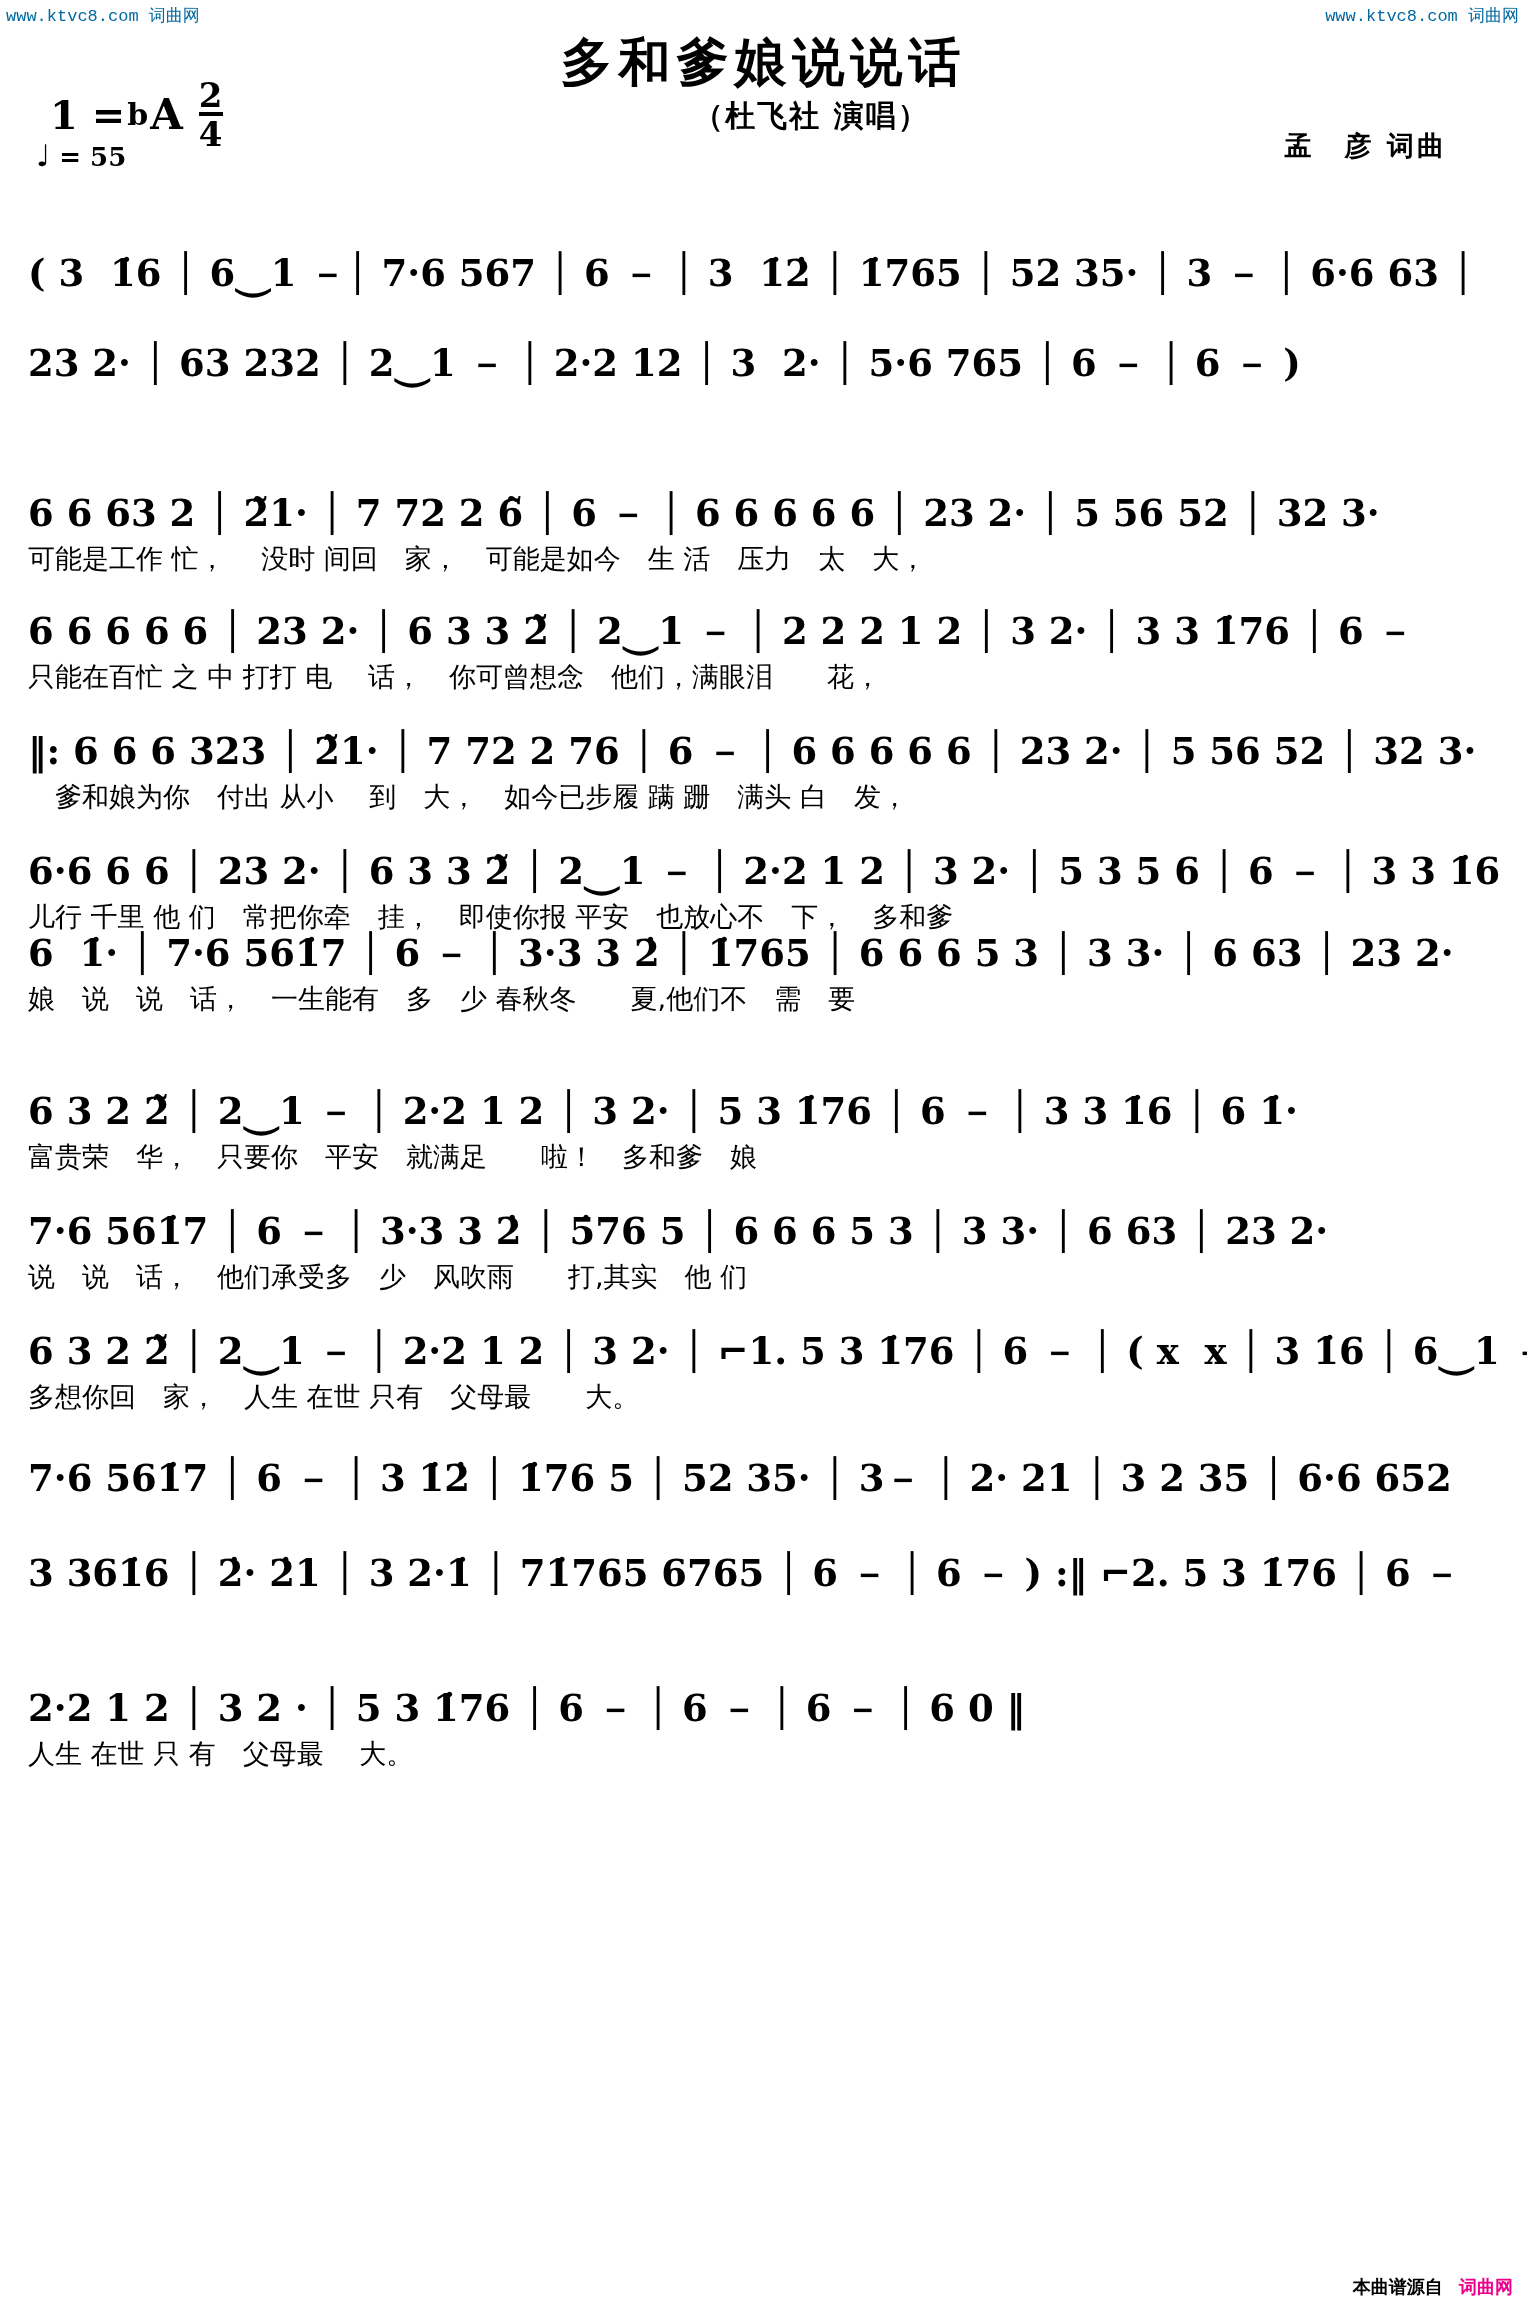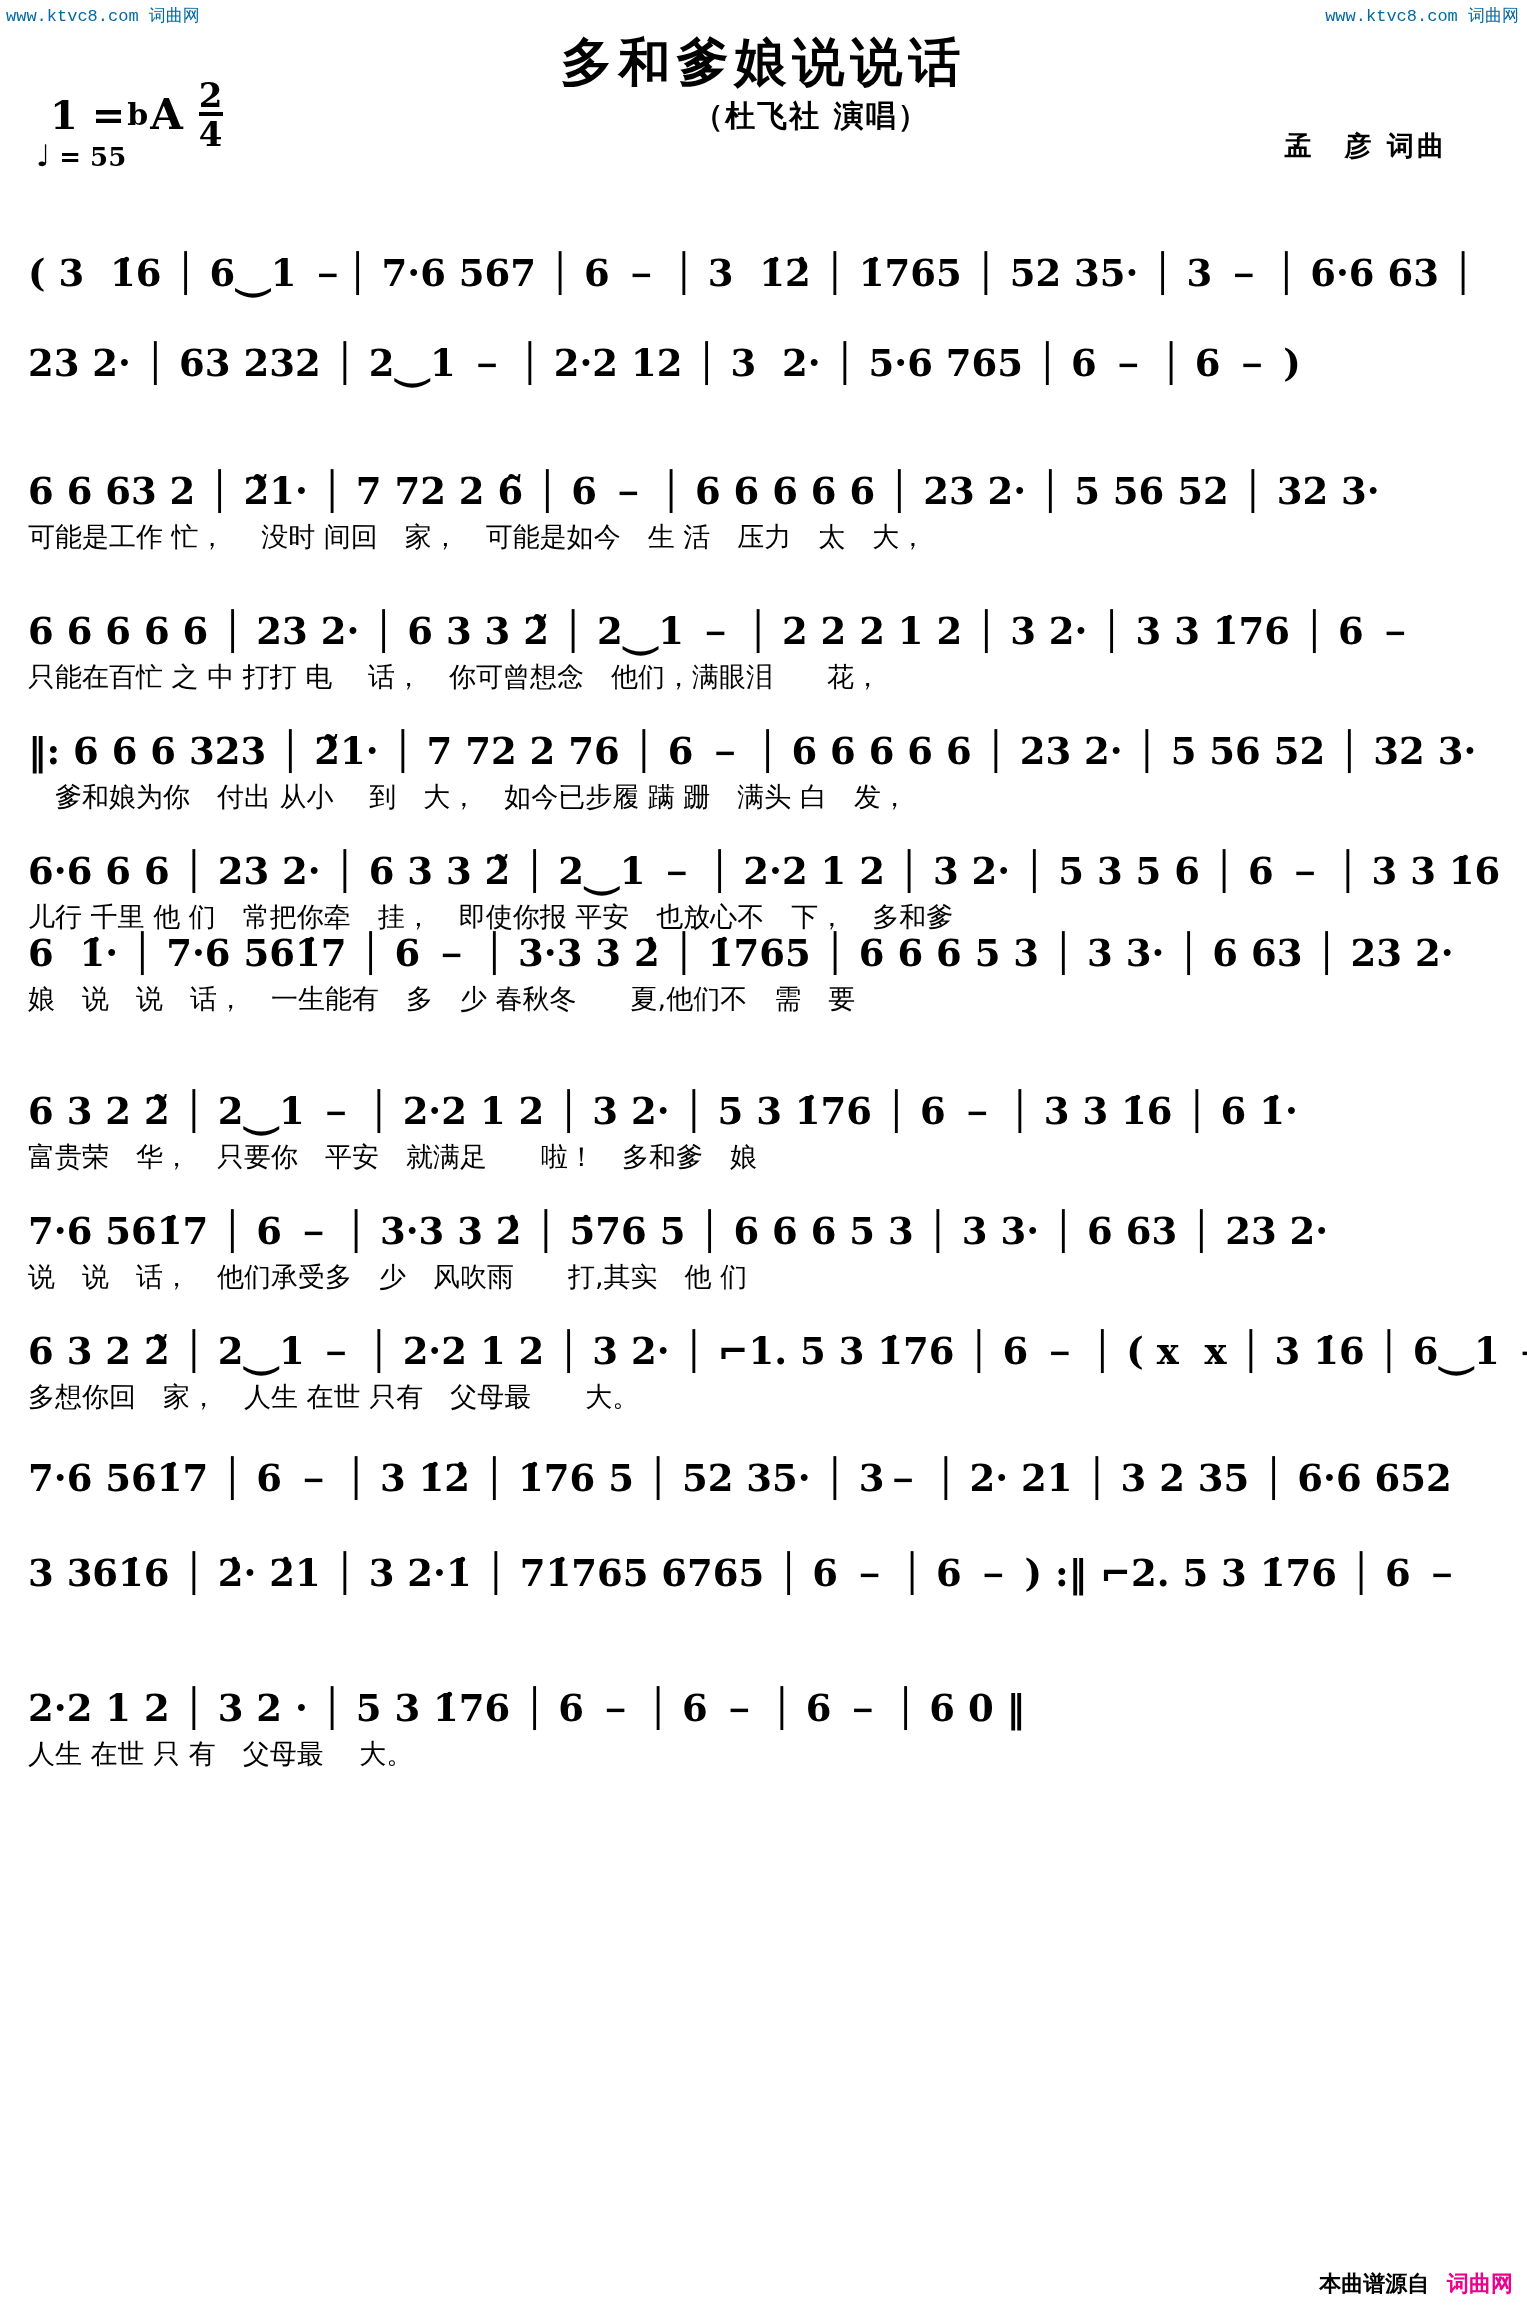--- a/index.html
+++ b/index.html
@@ -58,21 +58,21 @@
     font-family:"DejaVu Serif","Liberation Serif",serif;
     font-weight:bold;font-size:37px;letter-spacing:0px;
     white-space:pre;line-height:1;
   }
   .lyricrow{
     font-family:"DejaVu Sans","Liberation Sans",sans-serif;
     font-size:27px;letter-spacing:0px;white-space:pre;
     margin-top:9px;
   }
   .footer{
-    position:absolute;right:14px;bottom:10px;font-size:22px;
+    position:absolute;right:14px;bottom:10px;font-size:18px;
     font-family:"DejaVu Sans","Liberation Sans",sans-serif;font-weight:bold;
     white-space:nowrap;
     margin-top:29px;
   }
   .footer .src{color:#000;margin-right:10px;}
   .footer .site{color:#ec008c;}
 </style>
 </head>
 <body>
 
@@ -99,21 +99,21 @@
   <span>55</span>
 </div>
 
 <div id="score-root">
     <div class="system" style="top: 255px;">
       <div class="noterow">( 3  1̇6 │ 6⏝1 －│ 7·6 567 │ 6 － │ 3  1̇2̇ │ 1̇765 │ 52 35· │ 3 － │ 6·6 63 │</div>
     </div>
     <div class="system" style="top: 345px; text-align: right;">
       <div class="noterow">23 2· │ 63 232 │ 2⏝1 － │ 2·2 12 │ 3  2· │ 5·6 765 │ 6 － │ 6 － )</div>
     </div>
-    <div class="system" style="top: 473px;">
+    <div class="system" style="top: 495px;">
       <div class="noterow">6 6 63 2 │ 2̃1· │ 7 72 2 6̃ │ 6 － │ 6 6 6 6 6 │ 23 2· │ 5 56 52 │ 32 3·</div>
       <div class="lyricrow">可能是工作 忙，　 没时 间回　家，　可能是如今　生 活　压力　太　大，</div>
     </div>
     <div class="system" style="top: 613px;">
       <div class="noterow">6 6 6 6 6 │ 23 2· │ 6 3 3 2̃ │ 2⏝1 － │ 2 2 2 1 2 │ 3 2· │ 3 3 1̇76 │ 6 －</div>
       <div class="lyricrow">只能在百忙 之 中 打打 电　 话，　你可曾想念　他们，满眼泪　　花，</div>
     </div>
     <div class="system" style="top: 733px;">
       <div class="noterow">‖: 6 6 6 323 │ 2̃1· │ 7 72 2 76 │ 6 － │ 6 6 6 6 6 │ 23 2· │ 5 56 52 │ 32 3·</div>
       <div class="lyricrow">　爹和娘为你　付出 从小　 到　大，　如今已步履 蹒 跚　满头 白　发，</div>

